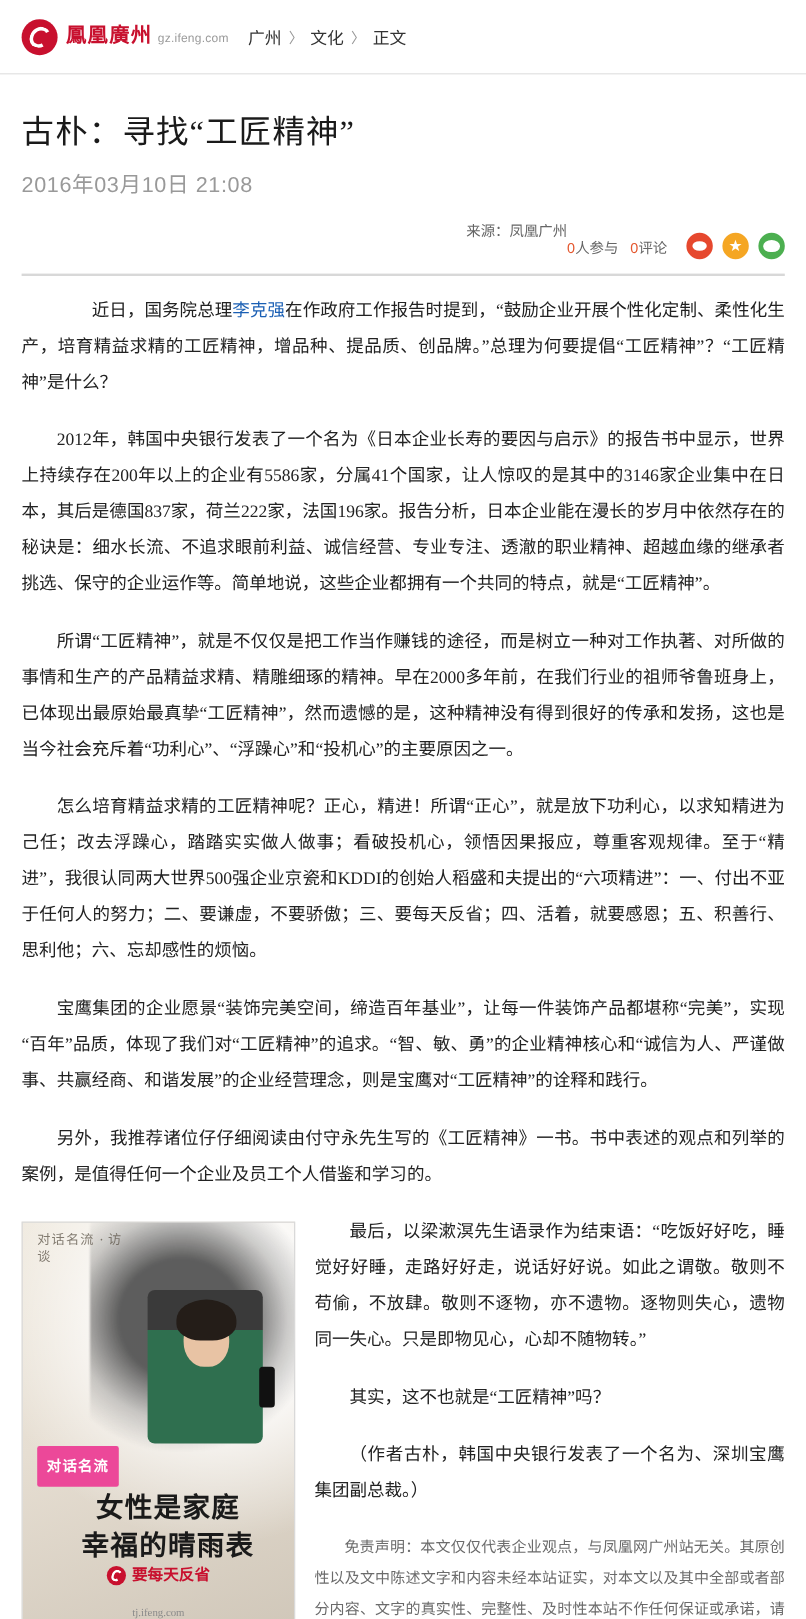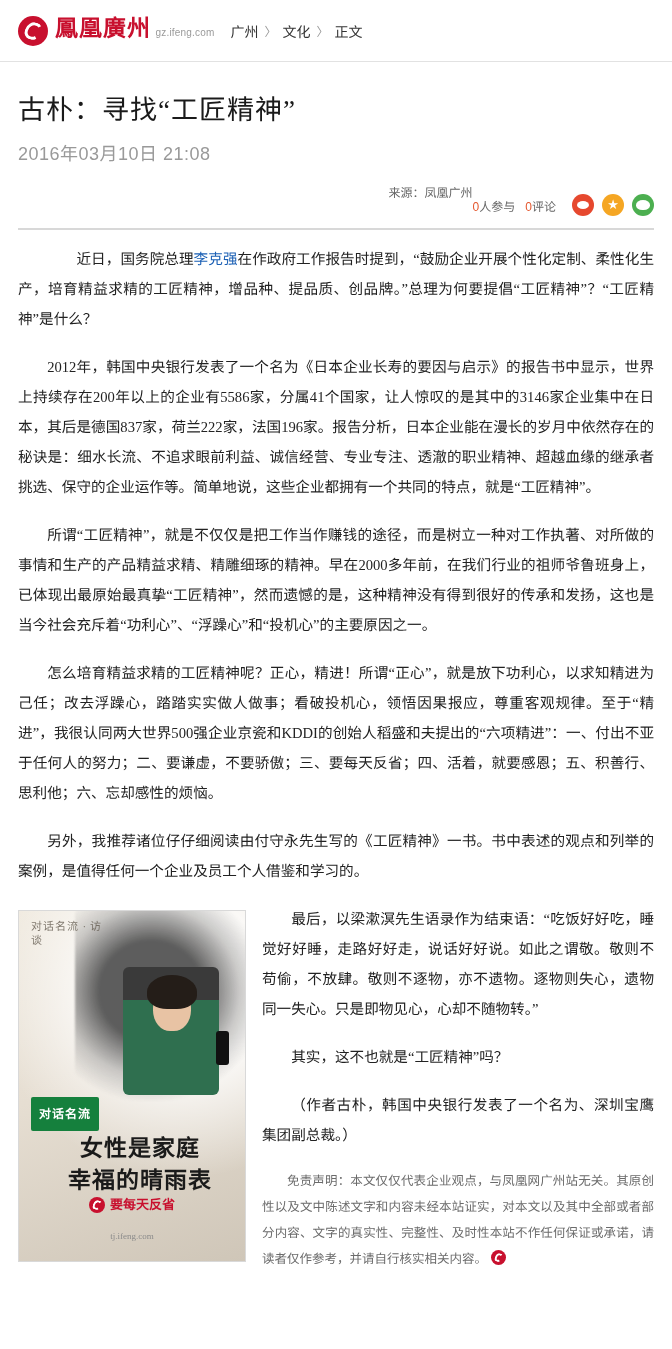--- a/index.html
+++ b/index.html
@@ -34,22 +34,22 @@
     position:absolute;left:7px;top:6px;
     width:16px;height:18px;
     border:3px solid #fff;
     border-radius:60% 40% 55% 45%;
     border-right-color:transparent;
     transform:rotate(18deg);
     box-sizing:border-box;
   }
   .logo-text{line-height:1.1;}
   .logo-cn{
-    font-family:Liberation Mono, monospace;
-    font-size:23px;font-weight:bold;color:#c8102e;letter-spacing:1px;
+    font-family:Liberation Sans, sans-serif;
+    font-size:17px;font-weight:bold;color:#c8102e;letter-spacing:1px;
   }
   .logo-url{font-size:10px;color:#9a9a9a;letter-spacing:.2px;margin-top:1px;}
   .crumbs{
     display:flex;align-items:center;gap:6px;
     margin-left:16px;font-size:14px;color:#333;
   }
   .crumbs .sep{color:#999;font-size:12px;}
   .crumbs a{color:#333;text-decoration:none;}
   .crumbs .cur{color:#333;}
 
@@ -151,21 +151,21 @@
   .portrait:after{ 
     content:"";position:absolute;left:24px;top:8px;width:50px;height:34px;
     background:#241d18;border-radius:50% 50% 40% 40%;
   }
   .mic{
     position:absolute;right:16px;top:120px;width:13px;height:34px;
     background:#111;border-radius:3px;
   }
   .badge-red{
     position:absolute;left:12px;top:186px;
-    background:#15803d;color:#fff;font-size:12px;font-weight:bold;
+    background:#ec4899;color:#fff;font-size:12px;font-weight:bold;
     padding:2px 8px;letter-spacing:1px;border-radius:2px;
   }
   .img-title{
     position:absolute;left:16px;right:0;top:222px;text-align:center;
     font-family:"Liberation Serif","DejaVu Serif",serif;
     font-size:23px;font-weight:bold;color:#1a1a1a;line-height:32px;
     letter-spacing:1px;
   }
   .img-foot{
     position:absolute;left:0;right:0;bottom:10px;text-align:center;
@@ -242,20 +242,21 @@
 
   <div class="divider"></div>
 
   <div class="article">
 
     <p>　　近日，国务院总理<span class="hl">李克强</span>在作政府工作报告时提到，“鼓励企业开展个性化定制、柔性化生产，培育精益求精的工匠精神，增品种、提品质、创品牌。”总理为何要提倡“工匠精神”？“工匠精神”是什么？</p>
 
     <p>2012年，韩国中央银行发表了一个名为《日本企业长寿的要因与启示》的报告书中显示，世界上持续存在200年以上的企业有5586家，分属41个国家，让人惊叹的是其中的3146家企业集中在日本，其后是德国837家，荷兰222家，法国196家。报告分析，日本企业能在漫长的岁月中依然存在的秘诀是：细水长流、不追求眼前利益、诚信经营、专业专注、透澈的职业精神、超越血缘的继承者挑选、保守的企业运作等。简单地说，这些企业都拥有一个共同的特点，就是“工匠精神”。</p>
     <p>所谓“工匠精神”，就是不仅仅是把工作当作赚钱的途径，而是树立一种对工作执著、对所做的事情和生产的产品精益求精、精雕细琢的精神。早在2000多年前，在我们行业的祖师爷鲁班身上，已体现出最原始最真挚“工匠精神”，然而遗憾的是，这种精神没有得到很好的传承和发扬，这也是当今社会充斥着“功利心”、“浮躁心”和“投机心”的主要原因之一。</p>
     <p>怎么培育精益求精的工匠精神呢？正心，精进！所谓“正心”，就是放下功利心，以求知精进为己任；改去浮躁心，踏踏实实做人做事；看破投机心，领悟因果报应，尊重客观规律。至于“精进”，我很认同两大世界500强企业京瓷和KDDI的创始人稻盛和夫提出的“六项精进”：一、付出不亚于任何人的努力；二、要谦虚，不要骄傲；三、要每天反省；四、活着，就要感恩；五、积善行、思利他；六、忘却感性的烦恼。</p>
+    <p>宝鹰集团的企业愿景“装饰完美空间，缔造百年基业”，让每一件装饰产品都堪称“完美”，实现“百年”品质，体现了我们对“工匠精神”的追求。“智、敏、勇”的企业精神核心和“诚信为人、严谨做事、共赢经商、和谐发展”的企业经营理念，则是宝鹰对“工匠精神”的诠释和践行。</p>
     <p>另外，我推荐诸位仔仔细阅读由付守永先生写的《工匠精神》一书。书中表述的观点和列举的案例，是值得任何一个企业及员工个人借鉴和学习的。</p>
 
     <div class="clearfix">
       <div class="img-card">
         <div class="img-bg"></div>
         <div class="ink"></div>
         <div class="calli">对话名流 · 访谈</div>
         <div class="portrait"></div>
         <div class="mic"></div>
         <div class="badge-red">对话名流</div>

